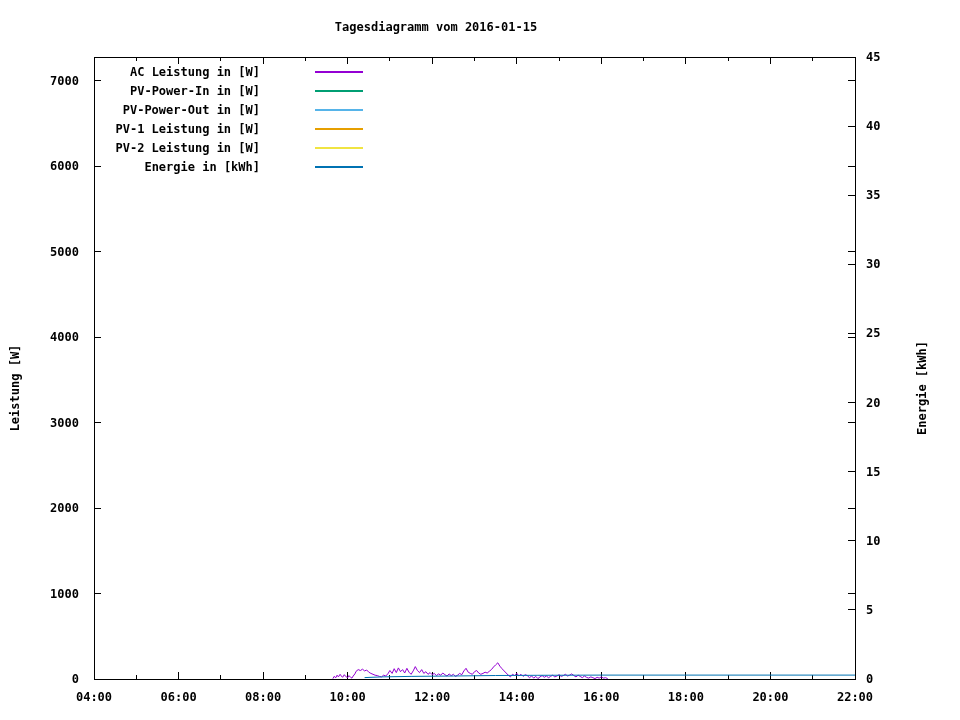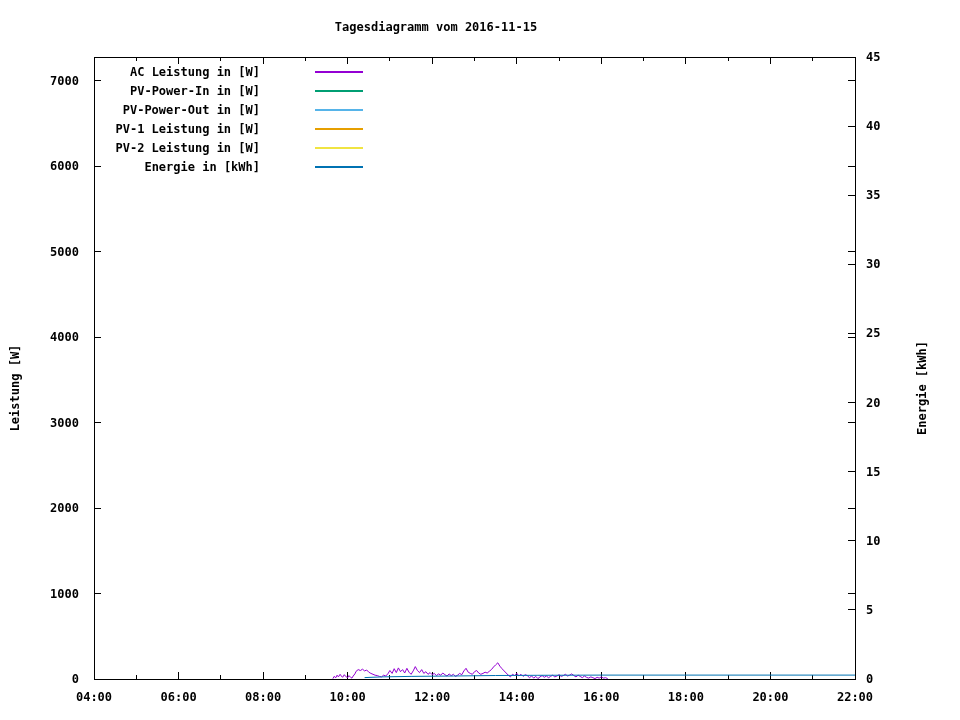--- a/index.html
+++ b/index.html
@@ -118,16 +118,16 @@
       <line x1="315" y1="110" x2="363" y2="110" stroke="#56b4e9" stroke-width="2"></line>
       <text x="260" y="133" text-anchor="end">PV-1 Leistung in [W]</text>
       <line x1="315" y1="129" x2="363" y2="129" stroke="#e69f00" stroke-width="2"></line>
       <text x="260" y="152" text-anchor="end">PV-2 Leistung in [W]</text>
       <line x1="315" y1="148" x2="363" y2="148" stroke="#f0e442" stroke-width="2"></line>
       <text x="260" y="171" text-anchor="end">Energie in [kWh]</text>
       <line x1="315" y1="167" x2="363" y2="167" stroke="#0072b2" stroke-width="2"></line>
       <polyline points="332.9,678.6 334.1,676.4 335.8,677.7 337.1,675.2 338.4,676.9 340.1,674.3 341.3,676.0 342.6,677.3 344.3,674.7 345.6,676.4 347.7,677.7 348.9,675.6 350.6,677.3 351.9,678.1 353.2,676.0 354.9,673.9 356.1,671.3 358.2,669.6 360.4,670.5 362.5,669.2 364.6,670.9 366.7,670.0 368.8,672.2 370.9,673.4 373.0,674.3 375.1,675.2 377.3,675.6 379.4,676.4 381.5,676.9 383.6,675.2 385.7,676.0 387.8,673.9 389.9,670.5 392.1,673.4 394.2,668.7 396.3,672.6 398.4,667.9 400.5,671.7 402.6,669.6 404.7,673.0 406.9,668.3 409.0,672.2 411.1,674.3 413.2,670.9 415.3,666.6 417.4,670.5 419.5,672.6 421.7,669.6 423.8,673.4 425.9,671.7 428.0,674.3 430.1,672.6 432.2,674.7 434.3,673.4 436.4,675.6 438.6,673.9 440.7,675.2 442.8,673.0 444.9,674.7 447.0,676.0 449.1,673.9 451.2,675.6 453.4,674.3 455.5,676.4 457.6,675.2 459.7,673.4 461.8,674.7 463.9,670.9 466.0,668.3 468.2,672.2 470.3,673.4 472.4,674.3 474.5,671.7 476.6,670.5 478.7,673.0 480.8,674.3 483.0,673.4 485.1,672.2 487.2,673.0 489.3,671.3 491.4,669.6 493.5,667.0 495.6,664.9 497.8,662.8 499.9,666.2 502.0,668.7 504.1,670.9 506.2,673.0 508.3,675.2 510.4,676.9 512.5,674.3 514.7,675.6 516.8,673.4 518.9,676.0 521.0,674.3 523.1,676.4 525.2,674.7 527.3,675.6 529.5,677.7 531.6,676.0 533.7,678.1 535.8,676.4 537.9,678.6 540.0,676.9 542.1,675.6 544.3,677.3 546.4,676.0 548.5,677.7 550.6,676.4 552.7,675.2 554.8,676.9 556.9,676.0 559.1,674.7 561.2,676.4 563.3,675.6 565.4,674.3 567.5,676.0 569.6,675.2 571.7,673.9 573.9,675.6 576.0,676.9 578.1,675.2 580.2,676.4 582.3,677.7 584.4,676.0 586.5,677.3 588.6,678.1 590.8,676.9 592.9,677.7 595.0,678.6 597.1,677.3 599.2,678.1 601.3,676.9 603.4,678.1 605.6,677.7 607.7,678.6" fill="none" stroke="#9400d3" stroke-width="1"></polyline>
       <polyline points="364.6,677.6 381.5,676.9 411.1,676.4 453.4,676.0 495.6,675.5 537.9,675.3 601.3,675.1 855.0,675.1" fill="none" stroke="#0072b2" stroke-width="1"></polyline>
     </svg>
-  <div id="title" class="overlay">Tagesdiagramm vom 2016-11-15</div>
+  <div id="title" class="overlay">Tagesdiagramm vom 2016-01-15</div>
   <div id="ylabel" class="overlay">Leistung [W]</div>
   <div id="y2label" class="overlay">Energie [kWh]</div>
 </div>
 
 </body></html>

